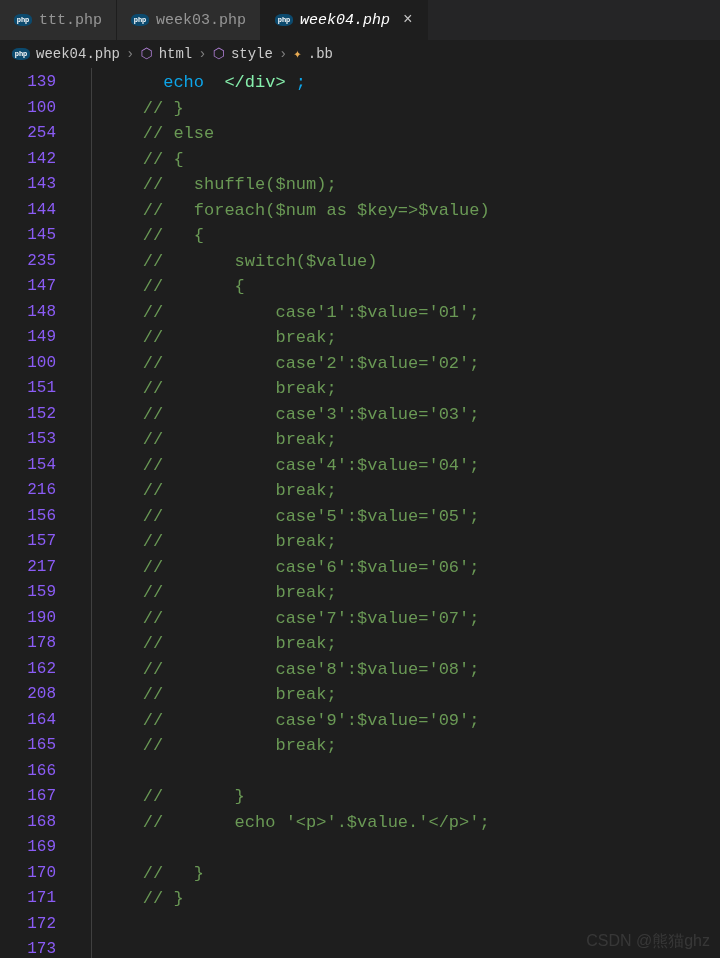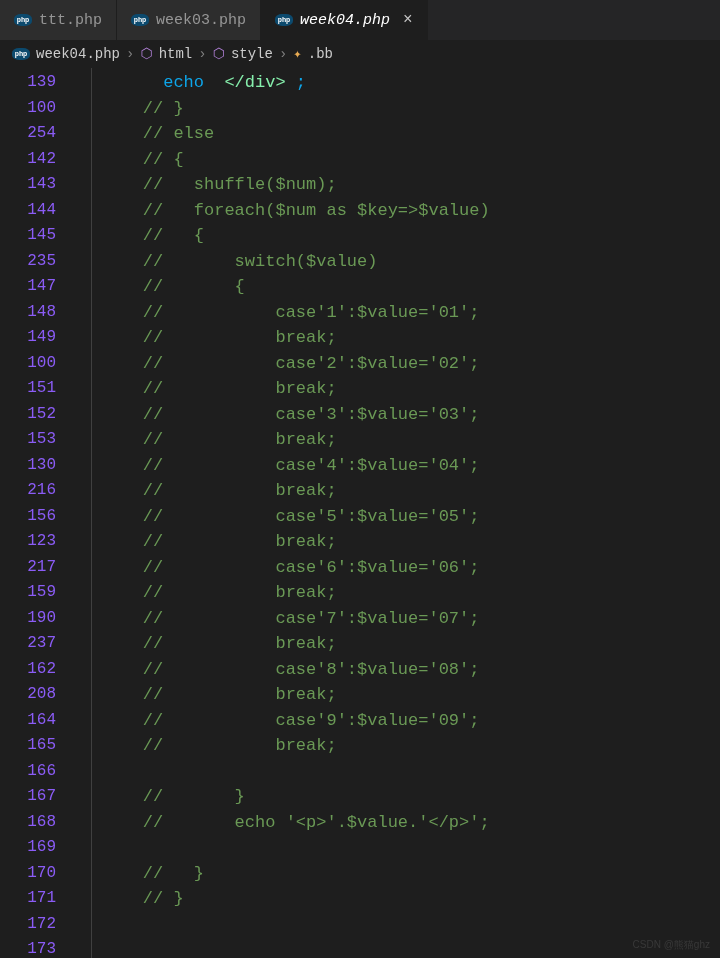--- a/index.html
+++ b/index.html
@@ -96,21 +96,21 @@
 }
 .code .line { height: 25.5px; line-height: 25.5px; }
 .c-comment { color: #6a9955; }
 .c-default { color: #0ea5e9; }
 .c-string { color: #86efac; }
 .watermark {
   position: absolute;
   bottom: 6px;
   right: 10px;
   color: rgba(200,200,200,0.15);
-  font-size: 10px;
+  font-size: 16px;
   font-family: sans-serif;
 }
 </style>
 </head>
 <body>
 
 <div class="tabs-bar">
   <div class="tab">
     <span class="php-icon">php</span>
     <span>ttt.php</span>
@@ -150,28 +150,28 @@
       <div>144</div>
       <div>145</div>
       <div>235</div>
       <div>147</div>
       <div>148</div>
       <div>149</div>
       <div>100</div>
       <div>151</div>
       <div>152</div>
       <div>153</div>
-      <div>130</div>
+      <div>154</div>
       <div>216</div>
       <div>156</div>
-      <div>123</div>
+      <div>157</div>
       <div>217</div>
       <div>159</div>
       <div>190</div>
-      <div>237</div>
+      <div>178</div>
       <div>162</div>
       <div>208</div>
       <div>164</div>
       <div>165</div>
       <div>166</div>
       <div>167</div>
       <div>168</div>
       <div>169</div>
       <div>170</div>
       <div>171</div>

